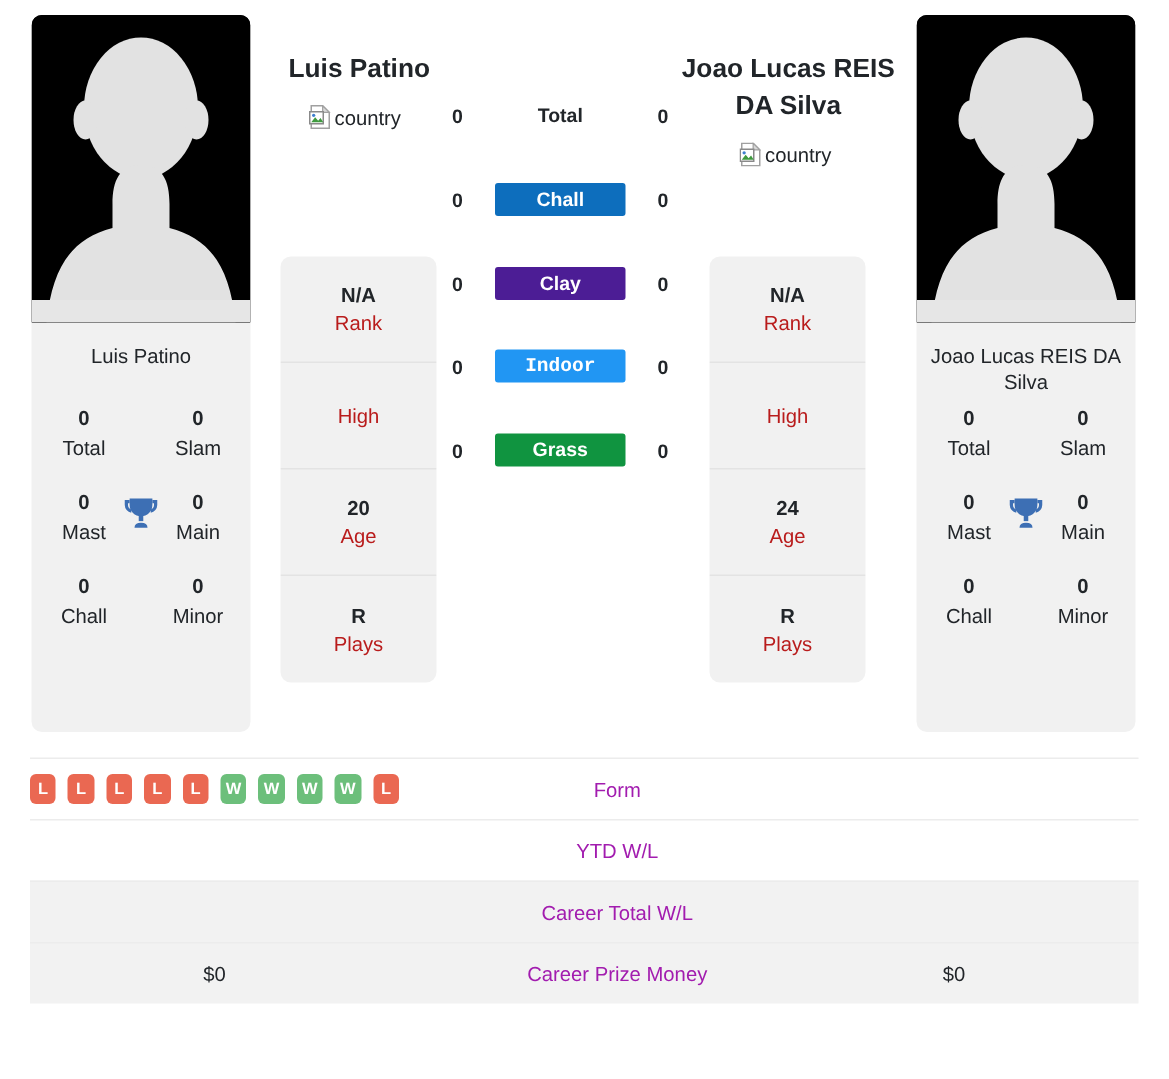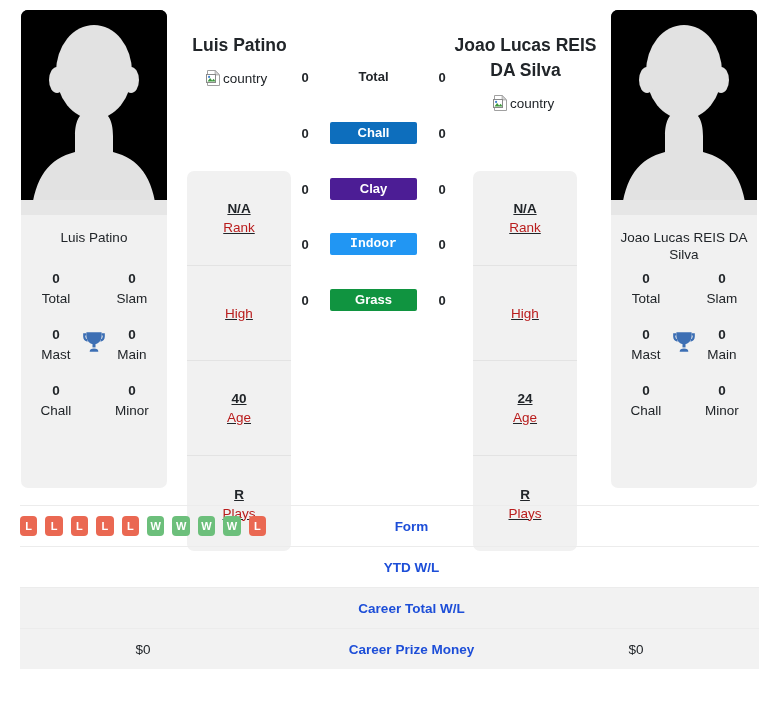--- a/index.html
+++ b/index.html
@@ -92,27 +92,26 @@
     position: absolute;
     top: 171px;
     width: 104px;
     background: #f1f1f1;
     border-radius: 7px;
     overflow: hidden;
   }
   .info-card.left  { left: 187px; }
   .info-card.right { left: 473px; }
   .info-cell {
-    height: 95px;
+    height: 71px;
     display: flex;
     flex-direction: column;
     align-items: center;
     justify-content: center;
     border-bottom: 1px solid #e3e3e3;
-    text-decoration: underline;
   }
   .info-cell:last-child { border-bottom: none; }
   .info-cell .v {
     font-size: 13.5px;
     font-weight: bold;
     line-height: 19px;
     color: #212529;
   }
   .info-cell .k {
     font-size: 13.5px;
@@ -194,22 +193,22 @@
   .srow .side {
     width: 246px;
     text-align: center;
     font-size: 13.5px;
     color: #212529;
   }
   .srow .mid {
     flex: 1;
     text-align: center;
     font-size: 13.5px;
-    font-weight: bold;
-    color: #1d4ed8;
+    font-weight: normal;
+    color: #a21caf;
     margin-left: 44px;
   }
   .form-badges {
     display: flex;
     gap: 8px;
     justify-content: center;
     align-items: center;
   }
   .fb {
     width: 20px;
@@ -398,21 +397,21 @@
 
   <div class="info-card left">
     <div class="info-cell">
       <div class="v">N/A</div>
       <div class="k">Rank</div>
     </div>
     <div class="info-cell">
       <div class="k">High</div>
     </div>
     <div class="info-cell">
-      <div class="v">40</div>
+      <div class="v">20</div>
       <div class="k">Age</div>
     </div>
     <div class="info-cell">
       <div class="v">R</div>
       <div class="k">Plays</div>
     </div>
   </div>
 
   <div class="info-card right">
     <div class="info-cell">

